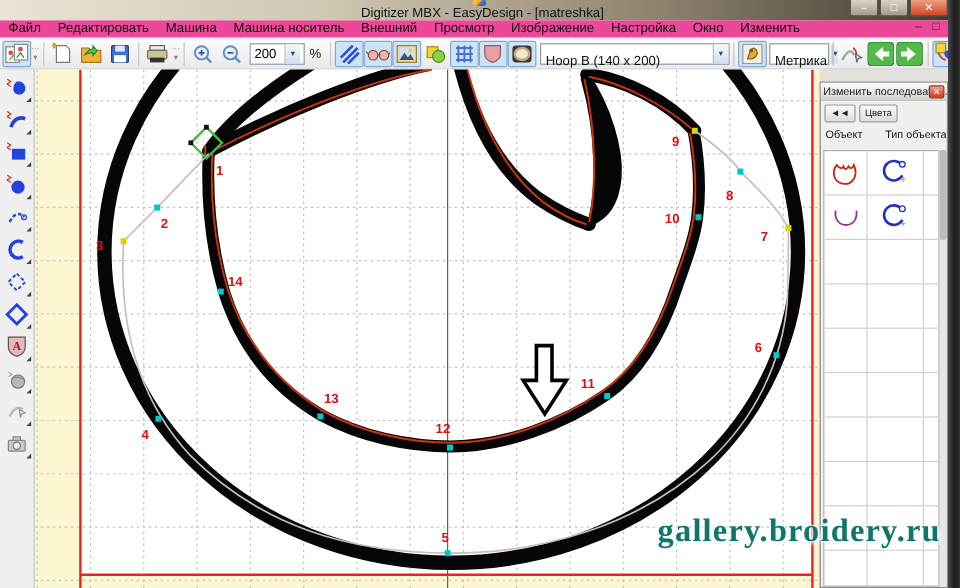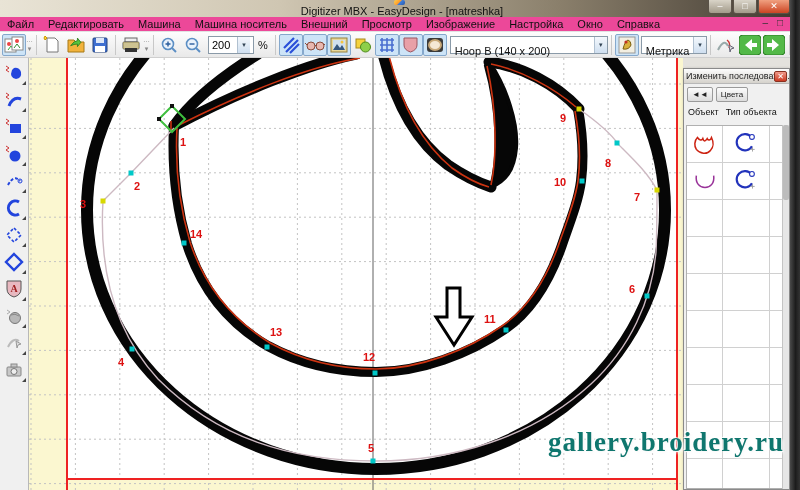--- a/index.html
+++ b/index.html
@@ -59,21 +59,21 @@
   .panel-win { position:absolute; left:0; top:10px; width:107px; height:422px; background:#f0f0f0;
     border:1px solid #8a8a8a; box-shadow:1px 1px 3px rgba(0,0,0,.3); }
   .panel-title { height:15px; background:linear-gradient(#fdfdfd,#d5d2cc); border-bottom:1px solid #b8b8b8;
     font-size:9px; color:#222; display:flex; align-items:center; padding:0 2px; white-space:nowrap; overflow:hidden;}
   .panel-close { position:absolute; right:2px; top:2px; width:13px; height:11px;
     background:linear-gradient(#f09a8a,#cc3a22); border:1px solid #883020; border-radius:2px;
     color:#fff; font-size:8px; line-height:10px; text-align:center; }
   .panel-tools { height:21px; display:flex; align-items:center; gap:3px; padding:0 3px; }
   .p-btn { height:15px; border:1px solid #9a9a9a; border-radius:2px; background:linear-gradient(#fbfbfb,#dcdcdc);
     font-size:8px; color:#222; display:flex; align-items:center; justify-content:center; padding:0 4px; }
-  .panel-cols { display:flex; font-size:9px; color:#111; padding:2px 0 3px 4px; gap:7px; }
+  .panel-cols { display:flex; font-size:9px; color:#111; padding:2px 0 3px 4px; gap:19px; }
   .seq-table { position:absolute; left:2px; top:56px; width:97px; bottom:0; background:#fff;
     border:1px solid #b0b0b0; overflow:hidden; }
   .seq-row { display:flex; height:37px; border-bottom:1px solid #d0d0d0; }
   .seq-cell { border-right:1px solid #d0d0d0; display:flex; align-items:center; justify-content:center; }
   .c1 { width:36px; } .c2 { width:47px; } .c3 { width:12px; border-right:none; }
   .p-scroll { position:absolute; right:0; top:56px; width:7px; bottom:0; background:#e6e6e6; border-left:1px solid #c4c4c4;}
   .p-thumb { position:absolute; left:0; top:0; width:6px; height:75px; background:#bcbcbc; border-radius:2px;}
 
   
   .watermark { position:absolute; left:548px; top:427px; font-family:"Liberation Serif", serif;
@@ -113,21 +113,21 @@
     <div id="menubar-items" style="display:flex">
         <span class="mi">Файл</span>
         <span class="mi">Редактировать</span>
         <span class="mi">Машина</span>
         <span class="mi">Машина носитель</span>
         <span class="mi">Внешний</span>
         <span class="mi">Просмотр</span>
         <span class="mi">Изображение</span>
         <span class="mi">Настройка</span>
         <span class="mi">Окно</span>
-        <span class="mi">Справка</span>
+        <span class="mi">Изменить</span>
       </div>
     <div class="mdi-ctl">– □</div>
   </div>
 
   <div class="toolbar">
     <div class="tb-btn pressed">
       <svg width="20" height="18">
         <rect x="1" y="3" width="11" height="13" fill="#fff" stroke="#888"></rect>
         <circle cx="5" cy="8" r="2" fill="#e44"></circle>
           <path d="M4,14 l3,-4 3,4" stroke="#3a3" fill="none"></path>
@@ -235,21 +235,21 @@
       <div class="carrow">▾</div>
     </div>
     <div class="tb-sep"></div>
     <div class="tb-btn pressed">
       <svg width="18" height="18">
         <rect x="1" y="1" width="16" height="16" fill="#f3efe2" stroke="#999"></rect>
         <path d="M5,13 q2,-8 5,-9 q3,1 3,5 q-2,5 -8,4 z" fill="#d8b03a" stroke="#7a5f10"></path>
         <circle cx="8" cy="6" r="1.6" fill="#c03020"></circle>
       </svg>
     </div>
-    <div class="combo" style="width:66px;margin-left:2px">
+    <div class="combo" style="width:50px;margin-left:2px">
       <span class="ctext" style="flex:1">Метрика</span>
       <div class="carrow">▾</div>
     </div>
     <div class="tb-sep"></div>
     <div class="tb-btn">
       <svg width="20" height="18">
         <path d="M2,14 Q8,2 12,10" fill="none" stroke="#9aa" stroke-width="2"></path>
         <path d="M11,4 q4,3 2,8" fill="none" stroke="#c33" stroke-width="1.4"></path>
         <path d="M13,9 l5,3 -3,1 -1,3 z" fill="#ddd" stroke="#667"></path>
       </svg>

